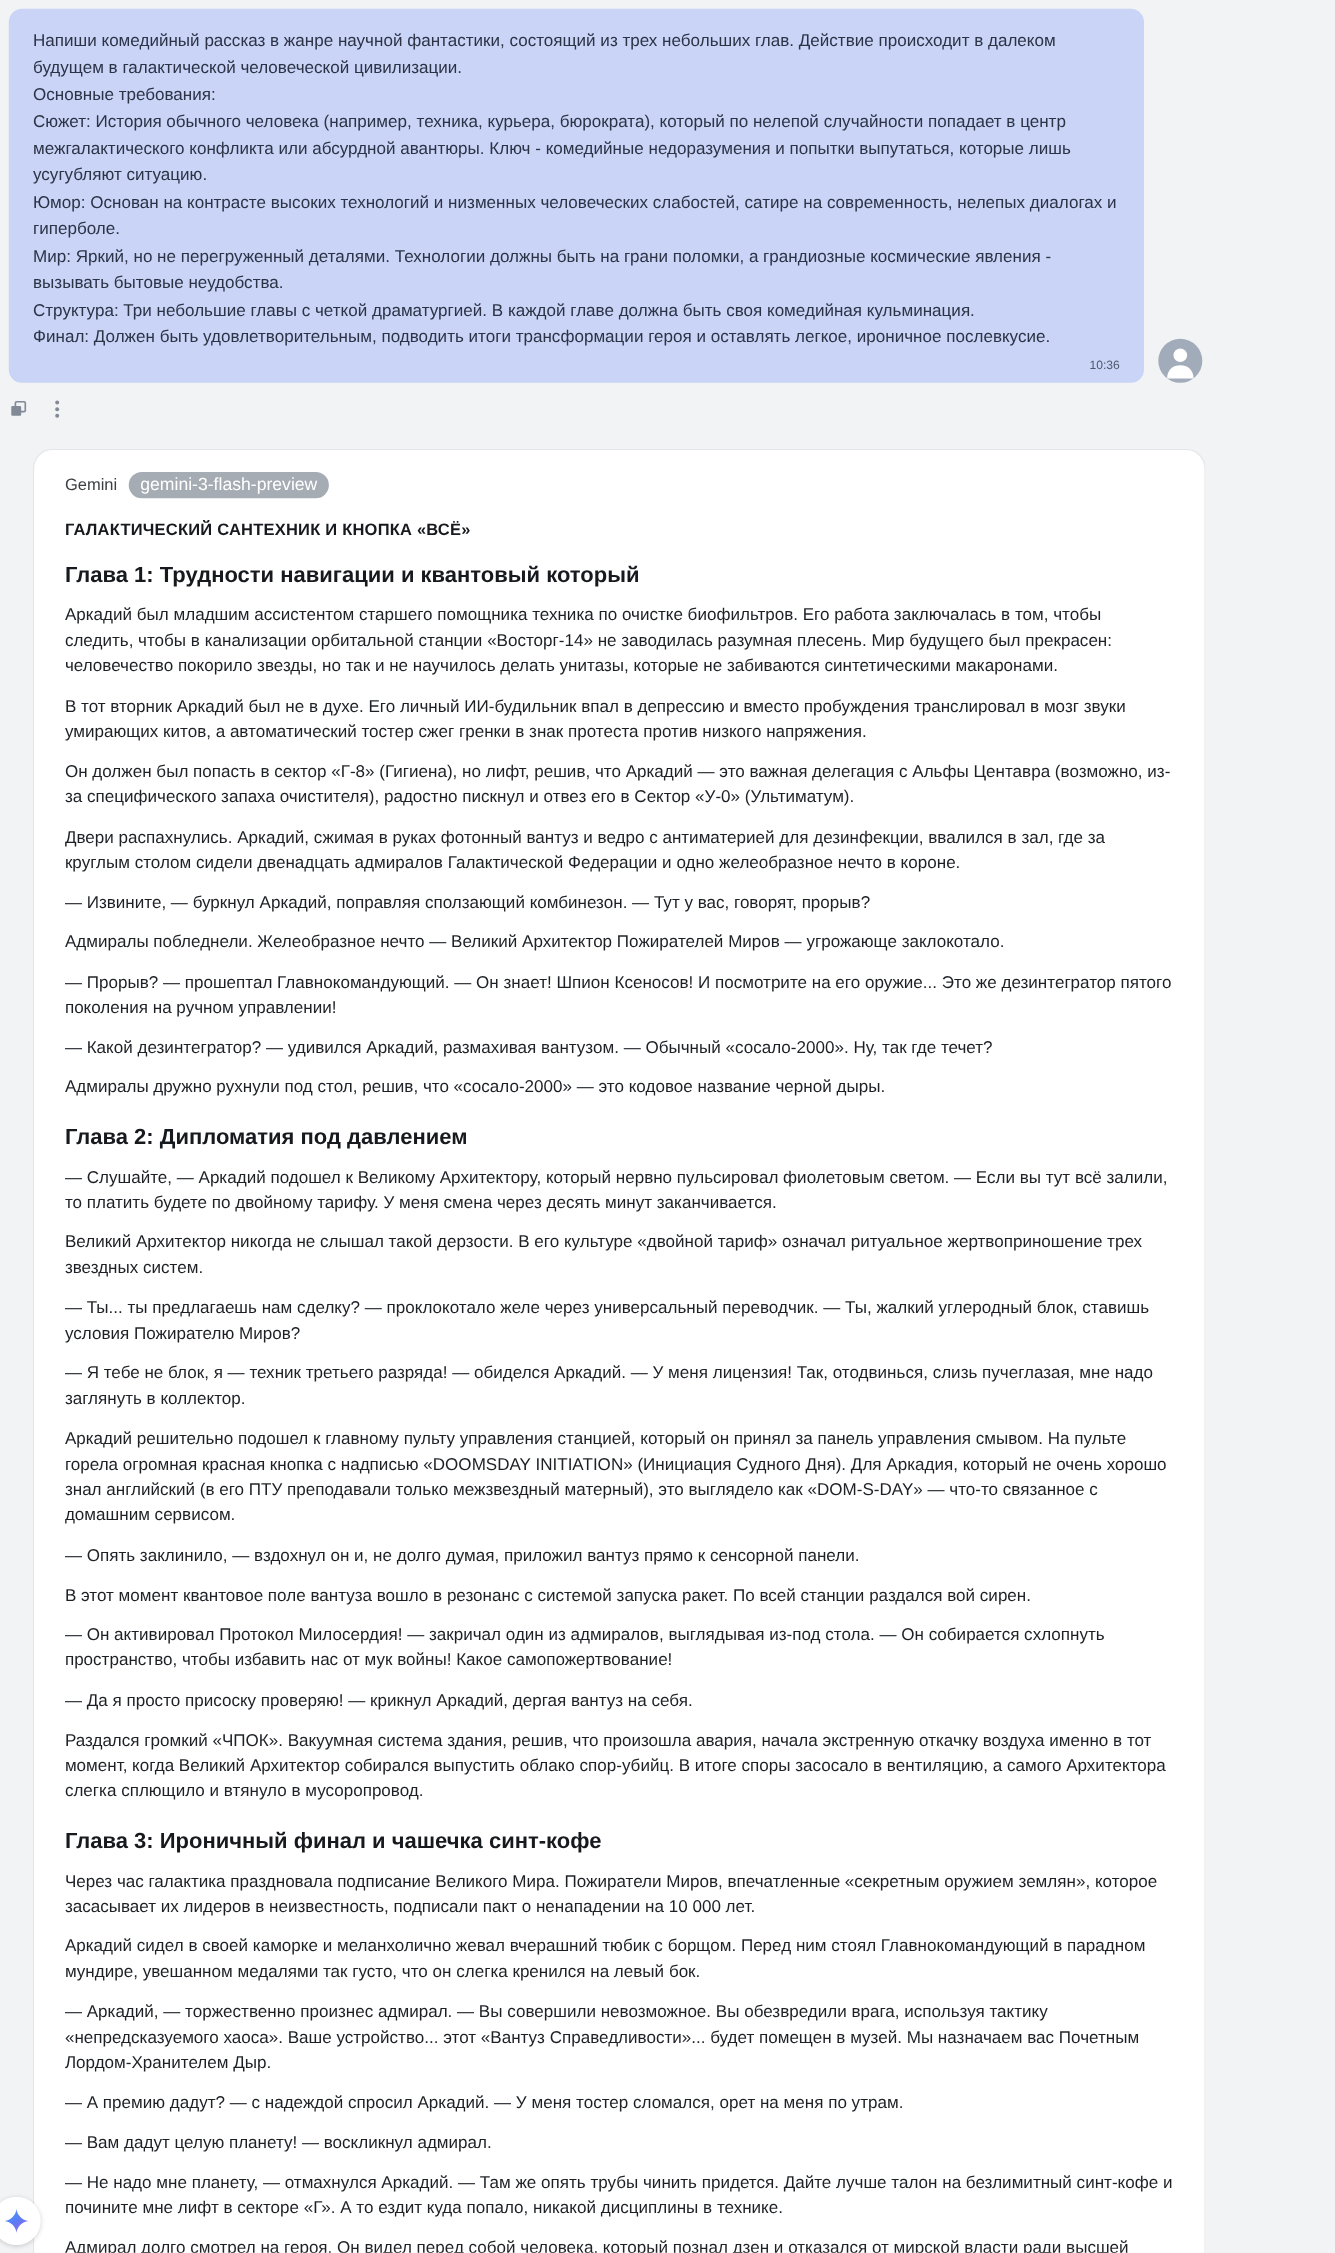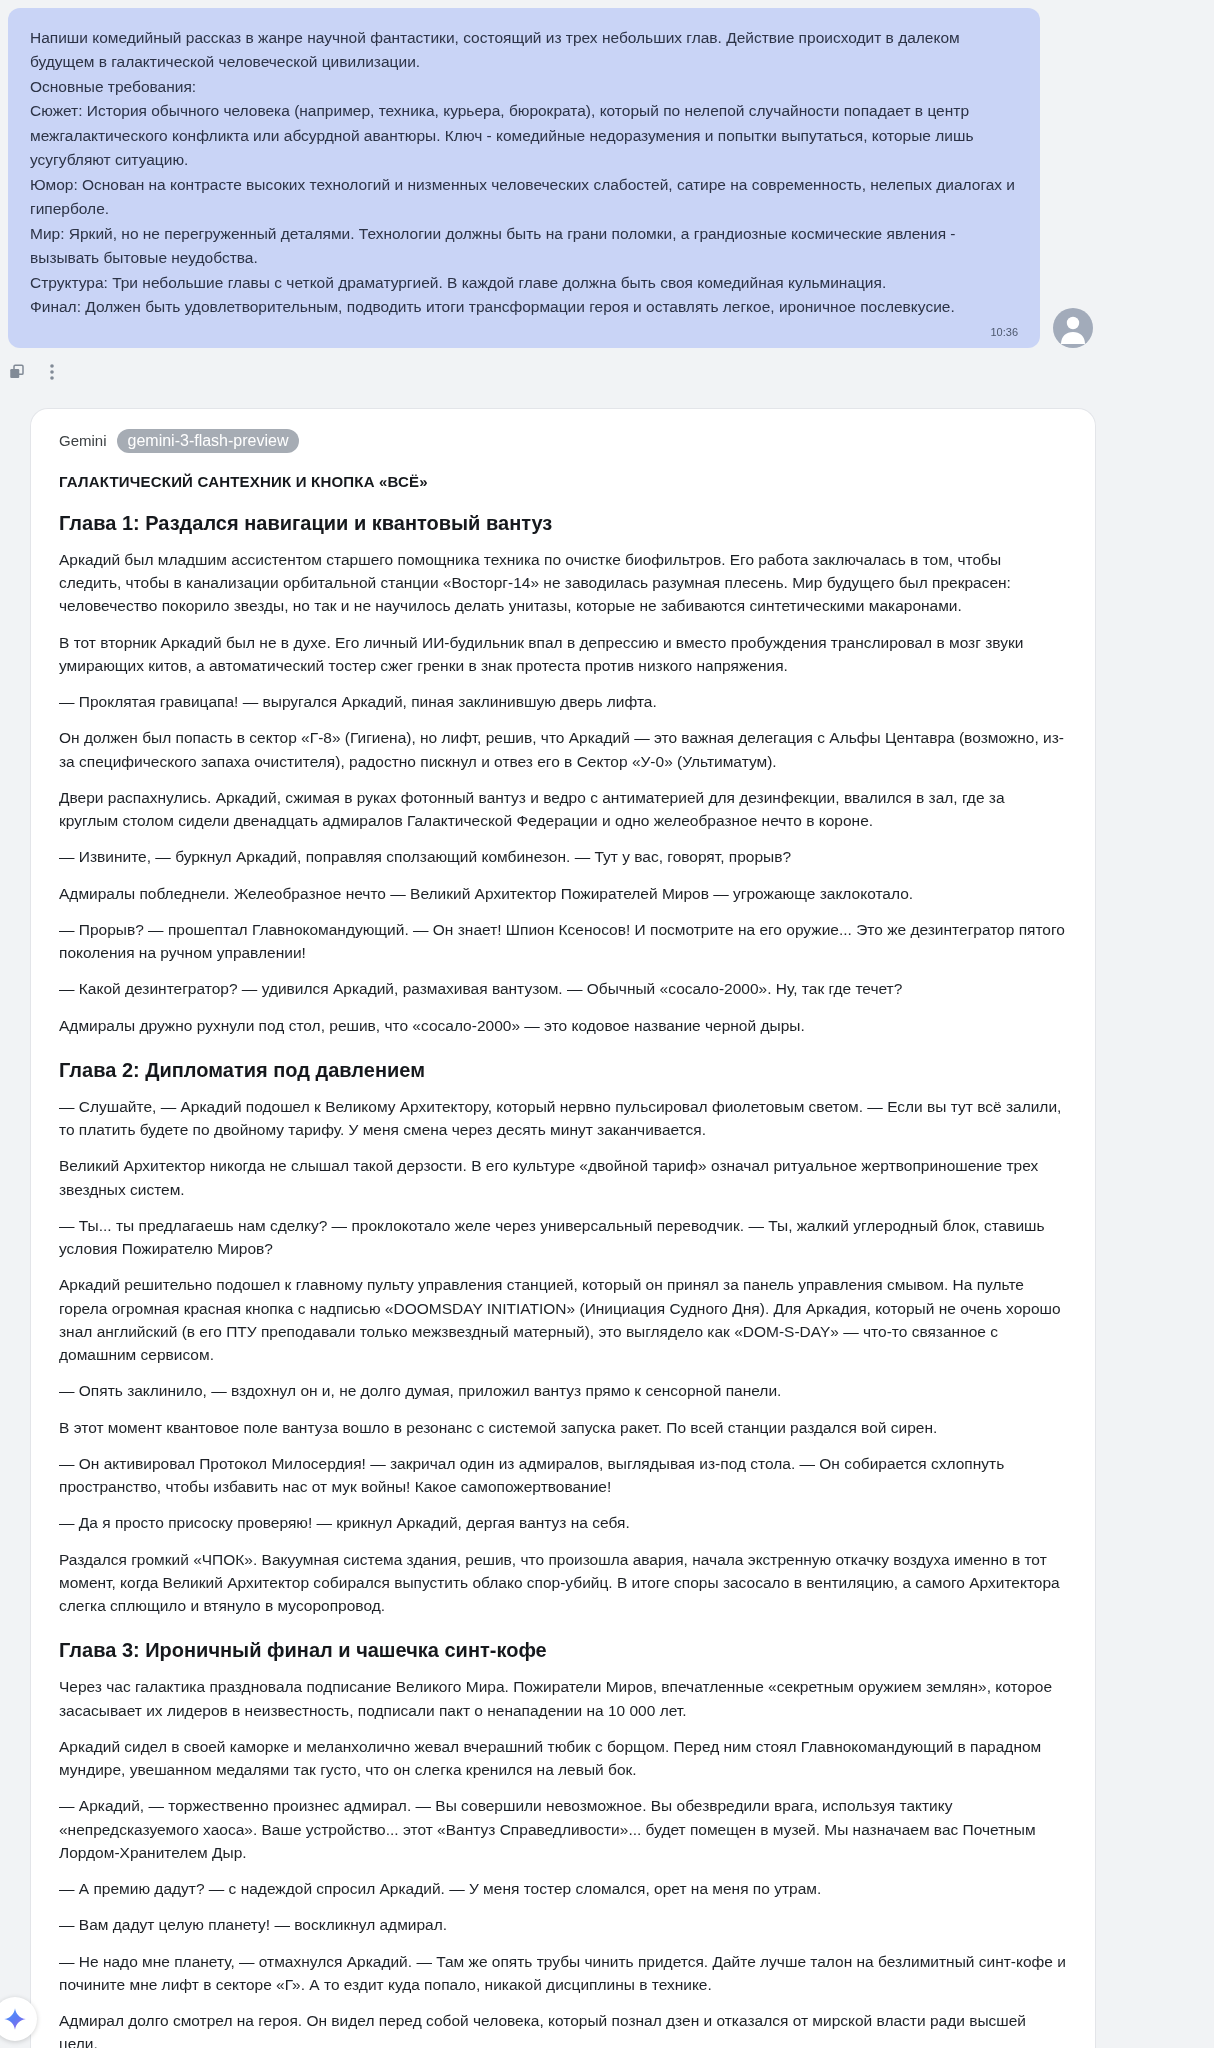--- a/index.html
+++ b/index.html
@@ -162,36 +162,36 @@
   </div>
 
   <div class="card">
     <div class="card-header">
       <span class="provider">Gemini</span>
       <span class="badge">gemini-3-flash-preview</span>
     </div>
 
     <h1 class="story-title">ГАЛАКТИЧЕСКИЙ САНТЕХНИК И КНОПКА «ВСЁ»</h1>
 
-    <h2 class="chapter-h">Глава 1: Раздался навигации и квантовый вантуз</h2>
+    <h2 class="chapter-h">Глава 1: Трудности навигации и квантовый который</h2>
     <p class="para">Аркадий был младшим ассистентом старшего помощника техника по очистке биофильтров. Его работа заключалась в том, чтобы следить, чтобы в канализации орбитальной станции «Восторг-14» не заводилась разумная плесень. Мир будущего был прекрасен: человечество покорило звезды, но так и не научилось делать унитазы, которые не забиваются синтетическими макаронами.</p>
     <p class="para">В тот вторник Аркадий был не в духе. Его личный ИИ-будильник впал в депрессию и вместо пробуждения транслировал в мозг звуки умирающих китов, а автоматический тостер сжег гренки в знак протеста против низкого напряжения.</p>
-    <p class="para">— Проклятая гравицапа! — выругался Аркадий, пиная заклинившую дверь лифта.</p>
     <p class="para">Он должен был попасть в сектор «Г-8» (Гигиена), но лифт, решив, что Аркадий — это важная делегация с Альфы Центавра (возможно, из-за специфического запаха очистителя), радостно пискнул и отвез его в Сектор «У-0» (Ультиматум).</p>
     <p class="para">Двери распахнулись. Аркадий, сжимая в руках фотонный вантуз и ведро с антиматерией для дезинфекции, ввалился в зал, где за круглым столом сидели двенадцать адмиралов Галактической Федерации и одно желеобразное нечто в короне.</p>
     <p class="para">— Извините, — буркнул Аркадий, поправляя сползающий комбинезон. — Тут у вас, говорят, прорыв?</p>
     <p class="para">Адмиралы побледнели. Желеобразное нечто — Великий Архитектор Пожирателей Миров — угрожающе заклокотало.</p>
     <p class="para">— Прорыв? — прошептал Главнокомандующий. — Он знает! Шпион Ксеносов! И посмотрите на его оружие... Это же дезинтегратор пятого поколения на ручном управлении!</p>
     <p class="para">— Какой дезинтегратор? — удивился Аркадий, размахивая вантузом. — Обычный «сосало-2000». Ну, так где течет?</p>
     <p class="para">Адмиралы дружно рухнули под стол, решив, что «сосало-2000» — это кодовое название черной дыры.</p>
 
     <h2 class="chapter-h">Глава 2: Дипломатия под давлением</h2>
     <p class="para">— Слушайте, — Аркадий подошел к Великому Архитектору, который нервно пульсировал фиолетовым светом. — Если вы тут всё залили, то платить будете по двойному тарифу. У меня смена через десять минут заканчивается.</p>
     <p class="para">Великий Архитектор никогда не слышал такой дерзости. В его культуре «двойной тариф» означал ритуальное жертвоприношение трех звездных систем.</p>
     <p class="para">— Ты... ты предлагаешь нам сделку? — проклокотало желе через универсальный переводчик. — Ты, жалкий углеродный блок, ставишь условия Пожирателю Миров?</p>
+    <p class="para">— Я тебе не блок, я — техник третьего разряда! — обиделся Аркадий. — У меня лицензия! Так, отодвинься, слизь пучеглазая, мне надо заглянуть в коллектор.</p>
     <p class="para">Аркадий решительно подошел к главному пульту управления станцией, который он принял за панель управления смывом. На пульте горела огромная красная кнопка с надписью «DOOMSDAY INITIATION» (Инициация Судного Дня). Для Аркадия, который не очень хорошо знал английский (в его ПТУ преподавали только межзвездный матерный), это выглядело как «DOM-S-DAY» — что-то связанное с домашним сервисом.</p>
     <p class="para">— Опять заклинило, — вздохнул он и, не долго думая, приложил вантуз прямо к сенсорной панели.</p>
     <p class="para">В этот момент квантовое поле вантуза вошло в резонанс с системой запуска ракет. По всей станции раздался вой сирен.</p>
     <p class="para">— Он активировал Протокол Милосердия! — закричал один из адмиралов, выглядывая из-под стола. — Он собирается схлопнуть пространство, чтобы избавить нас от мук войны! Какое самопожертвование!</p>
     <p class="para">— Да я просто присоску проверяю! — крикнул Аркадий, дергая вантуз на себя.</p>
     <p class="para">Раздался громкий «ЧПОК». Вакуумная система здания, решив, что произошла авария, начала экстренную откачку воздуха именно в тот момент, когда Великий Архитектор собирался выпустить облако спор-убийц. В итоге споры засосало в вентиляцию, а самого Архитектора слегка сплющило и втянуло в мусоропровод.</p>
 
     <h2 class="chapter-h">Глава 3: Ироничный финал и чашечка синт-кофе</h2>
     <p class="para">Через час галактика праздновала подписание Великого Мира. Пожиратели Миров, впечатленные «секретным оружием землян», которое засасывает их лидеров в неизвестность, подписали пакт о ненападении на 10 000 лет.</p>
     <p class="para">Аркадий сидел в своей каморке и меланхолично жевал вчерашний тюбик с борщом. Перед ним стоял Главнокомандующий в парадном мундире, увешанном медалями так густо, что он слегка кренился на левый бок.</p>

